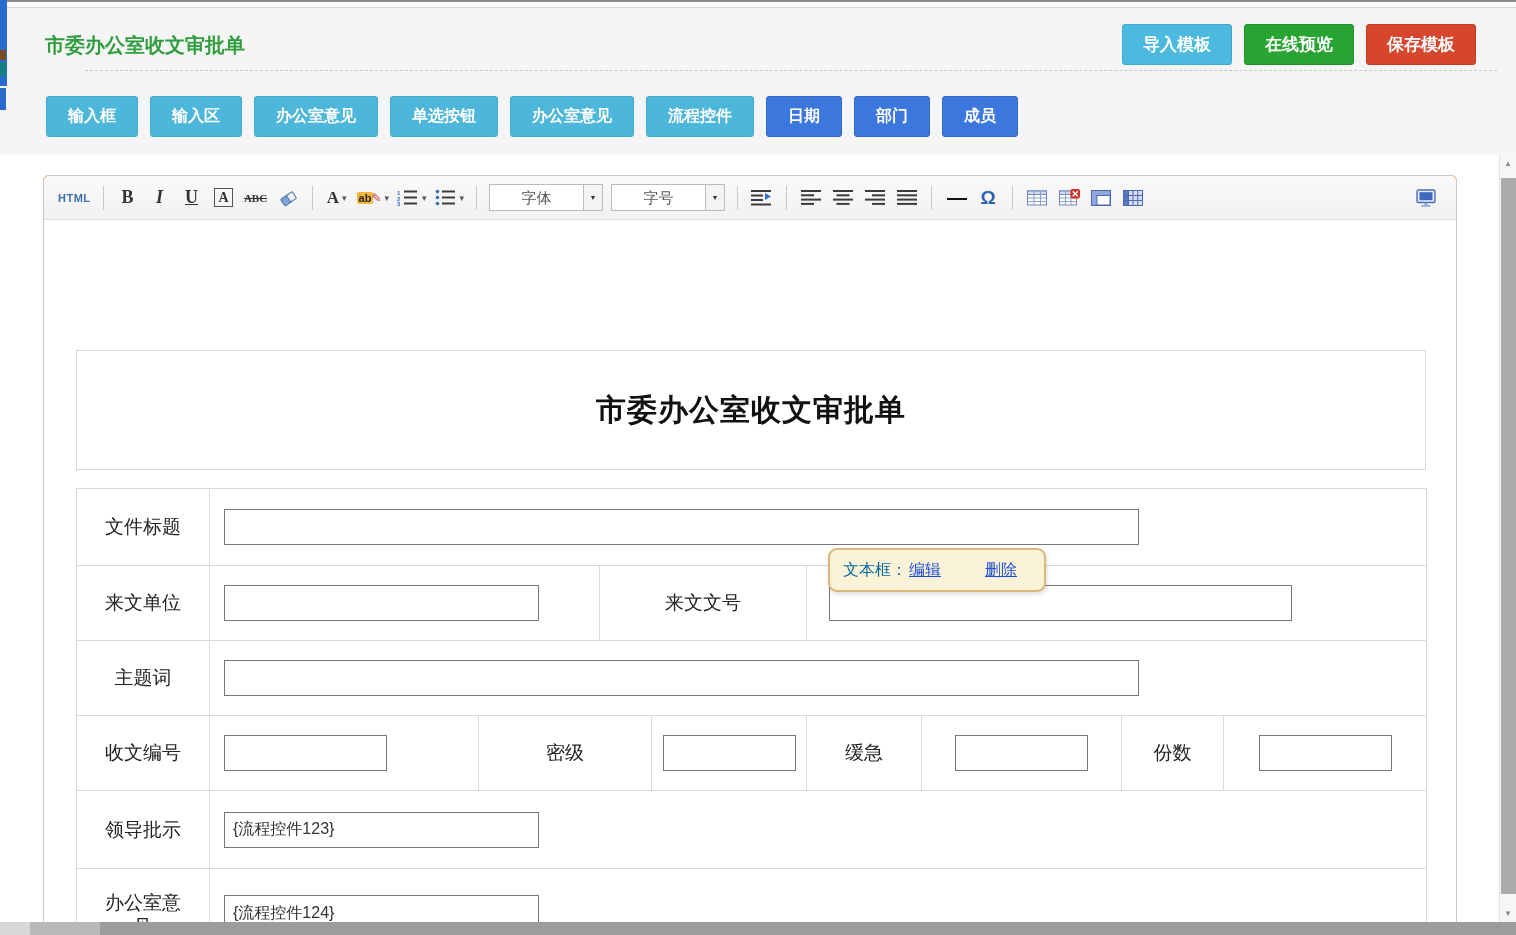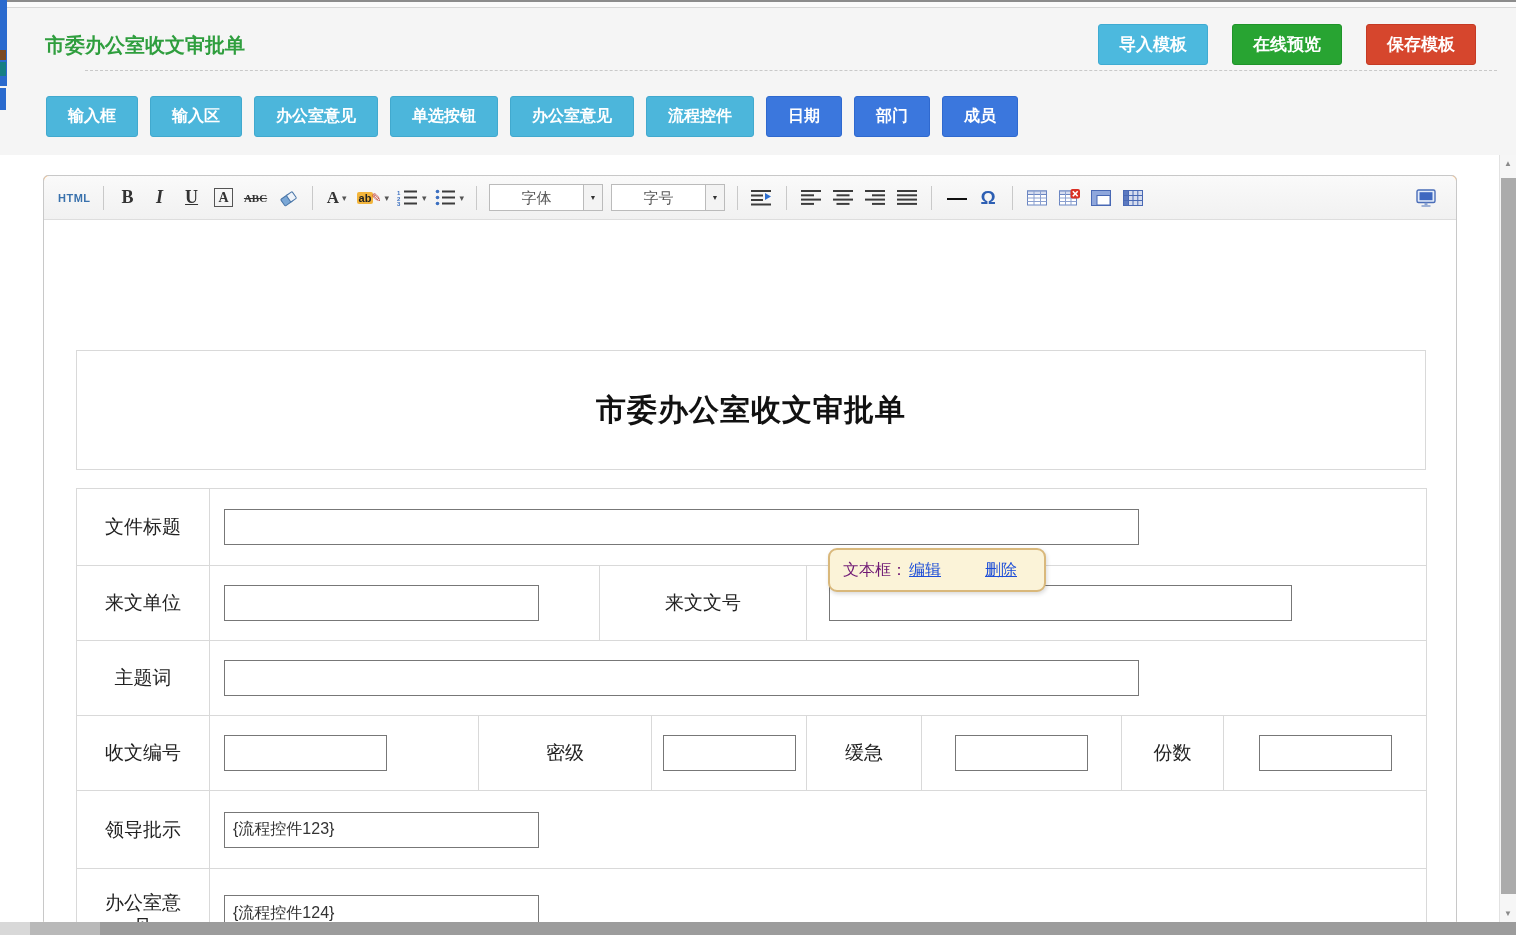--- a/index.html
+++ b/index.html
@@ -12,21 +12,21 @@
                border-top:2px solid #8c8c8c; border-bottom:1px solid #d7d7d7; }
   .frag { position:absolute; z-index:30; }
   .frag-blue1 { left:0; top:0; width:7px; height:86px; background:#2a6ace; }
   .frag-brown { left:0; top:50px; width:6px; height:10px; background:#7c4a21; }
   .frag-teal  { left:0; top:62px; width:6px; height:14px; background:#157f84; }
   .frag-blue2 { left:0; top:88px; width:6px; height:22px; background:#2a6ace; }
 
   
   .header { position:absolute; left:0; top:8px; width:1516px; height:147px; background:#f5f5f5; }
   .page-title { position:absolute; left:45px; top:24px; font-size:20px; font-weight:bold; color:#2f9e3e; }
-  .actions { position:absolute; top:16px; right:40px; display:flex; gap:24px;padding-left:36px; }
+  .actions { position:absolute; top:16px; right:40px; display:flex; gap:12px;padding-left:36px; }
   .act-btn { height:41px; padding:0 20px; border:none; border-radius:3px; color:#fff;
              font-size:17px; font-weight:bold; font-family:inherit; cursor:pointer; }
   .act-import  { background:#4cb9de; border:1px solid #3fabd2; }
   .act-preview { background:#28a432; border:1px solid #1f9429; }
   .act-save    { background:#d6462d; border:1px solid #c53a24; }
   .dashed-divider { position:absolute; left:85px; top:62px; width:1412px; border-top:1px dashed #c9c9c9; }
   .widget-row { position:absolute; left:46px; top:88px; display:flex; gap:12px; }
   .w-btn { height:41px; padding:0 21px; border:none; border-radius:3px; color:#fff;
            font-size:16px; font-weight:bold; font-family:inherit; cursor:pointer; }
   .w-sky  { background:#4cb6db; border:1px solid #41a9ce; }
@@ -73,21 +73,21 @@
   .fi { height:36px; border:1px solid #777; background:#fff; font-size:16px; color:#333;
         padding:0 8px; font-family:inherit; }
   .w315 { width:315px; } .w463 { width:463px; } .w915 { width:915px; }
   .w163 { width:163px; } .w133 { width:133px; }
 
   
   .tooltip { position:absolute; left:828px; top:548px; width:218px; height:44px; z-index:20;
              background:#fbf3d8; border:2px solid #d9b87b; border-radius:9px;
              display:flex; align-items:center; padding:0 13px; font-size:16px;
              box-shadow:1px 2px 4px rgba(0,0,0,.15); }
-  .tooltip .t-lbl { color:#701a75; }
+  .tooltip .t-lbl { color:#0369a1; }
   .tooltip a { color:#1d4ed8; text-decoration:underline; cursor:pointer; }
   .t-edit { margin-left:2px; } .t-del { margin-left:44px; }
 
   
   .vscroll { position:absolute; right:0; top:155px; width:17px; height:767px; background:#f6f6f6;
              border-left:1px solid #e2e2e2; z-index:25; }
   .v-arrow { height:17px; display:flex; align-items:center; justify-content:center;
              font-size:8px; color:#8a8a8a; }
   .v-thumb { position:absolute; left:1px; top:23px; width:15px; height:716px; background:#ababab; }
   .v-down { position:absolute; bottom:0; left:0; right:0; }

